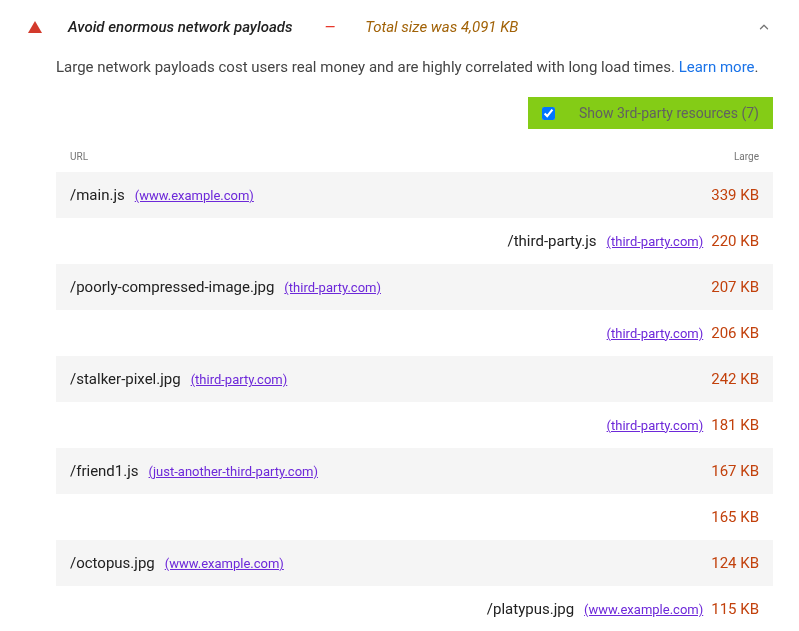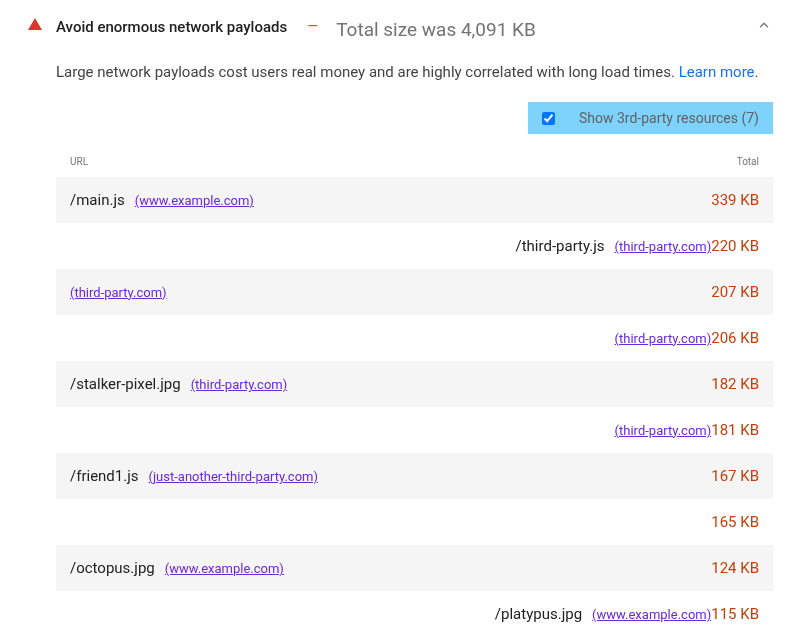--- a/index.html
+++ b/index.html
@@ -8,24 +8,25 @@
       background: #fff;
       width: 799px;
       font-size: 14px;
       color: #212121;
     }
     .audit {
       padding: 12px 16px 24px 16px;
     }
     .header {
       display: flex;
-      align-items: flex-start;
-      gap: 14px;
+      align-items: center;
+      gap: 26px;
       padding: 6px 12px;
       cursor: pointer;
+      font-style: italic;
     }
     .icon-fail {
       width: 0;
       height: 0;
       border-left: 7px solid transparent;
       border-right: 7px solid transparent;
       border-bottom: 12px solid #d33a2c;
       flex-shrink: 0;
     }
     .title {
@@ -33,23 +34,23 @@
       font-size: 15px;
       color: #212121;
     }
     .dash {
       color: #e7382b;
       font-weight: 400;
       margin-left: 6px;
       margin-right: 4px;
     }
     .display-text {
-      color: #737373;
+      color: #a16207;
       font-weight: 400;
-      font-size: 19px;
+      font-size: 15px;
     }
     .chevron {
       margin-left: auto;
       color: #757575;
     }
     .chevron svg { display:block; }
     .content {
       padding: 14px 0 0 40px;
     }
     .description {
@@ -62,21 +63,21 @@
       color: #1a73e8;
       cursor: pointer;
     }
     .toggle-row {
       display: flex;
       justify-content: flex-end;
       margin-top: 18px;
       padding-right: 10px;
     }
     .toggle-box {
-      background: #7dd3fc;
+      background: #84cc16;
       padding: 8px 14px;
       color: #616161;
       font-size: 14px;
       display: inline-flex;
       align-items: center;
       gap: 24px;
     }
     .toggle-box input { 
       width: 13px; height: 13px;
     }
@@ -90,20 +91,21 @@
       color: #757575;
       font-size: 10px;
       padding: 6px 14px 10px 14px;
     }
     .table-body { }
     .row {
       display: flex;
       justify-content: space-between;
       align-items: center;
       padding: 14px 14px;
+      gap: 8px;
     }
     .row.odd { background: #f5f5f5; }
     .row.even { background: #ffffff; justify-content: flex-end; }
     .row-url {
       display: flex;
       align-items: baseline;
       gap: 10px;
     }
     .row-path {
       color: #212121;
@@ -143,55 +145,56 @@
     <div class="toggle-row">
       <label class="toggle-box">
         <input type="checkbox" checked="" style="">
         <span>Show 3rd-party resources (7)</span>
       </label>
     </div>
 
     <div class="table">
       <div class="table-header">
         <span>URL</span>
-        <span>Total</span>
+        <span>Large</span>
       </div>
       <div class="table-body" id="table-body">
       <div class="row odd">
             <div class="row-url">
               <span class="row-path">/main.js</span>
               <span class="row-domain">(www.example.com)</span>
             </div>
             <span class="row-size">339 KB</span>
           </div>
           <div class="row even">
             <div class="row-url">
               <span class="row-path">/third-party.js</span>
               <span class="row-domain">(third-party.com)</span>
             </div>
             <span class="row-size">220 KB</span>
           </div>
           <div class="row odd">
             <div class="row-url">
+              <span class="row-path">/poorly-compressed-image.jpg</span>
               <span class="row-domain">(third-party.com)</span>
             </div>
             <span class="row-size">207 KB</span>
           </div>
           <div class="row even">
             <div class="row-url">
               <span class="row-domain">(third-party.com)</span>
             </div>
             <span class="row-size">206 KB</span>
           </div>
           <div class="row odd">
             <div class="row-url">
               <span class="row-path">/stalker-pixel.jpg</span>
               <span class="row-domain">(third-party.com)</span>
             </div>
-            <span class="row-size">182 KB</span>
+            <span class="row-size">242 KB</span>
           </div>
           <div class="row even">
             <div class="row-url">
               <span class="row-domain">(third-party.com)</span>
             </div>
             <span class="row-size">181 KB</span>
           </div>
           <div class="row odd">
             <div class="row-url">
               <span class="row-path">/friend1.js</span>

